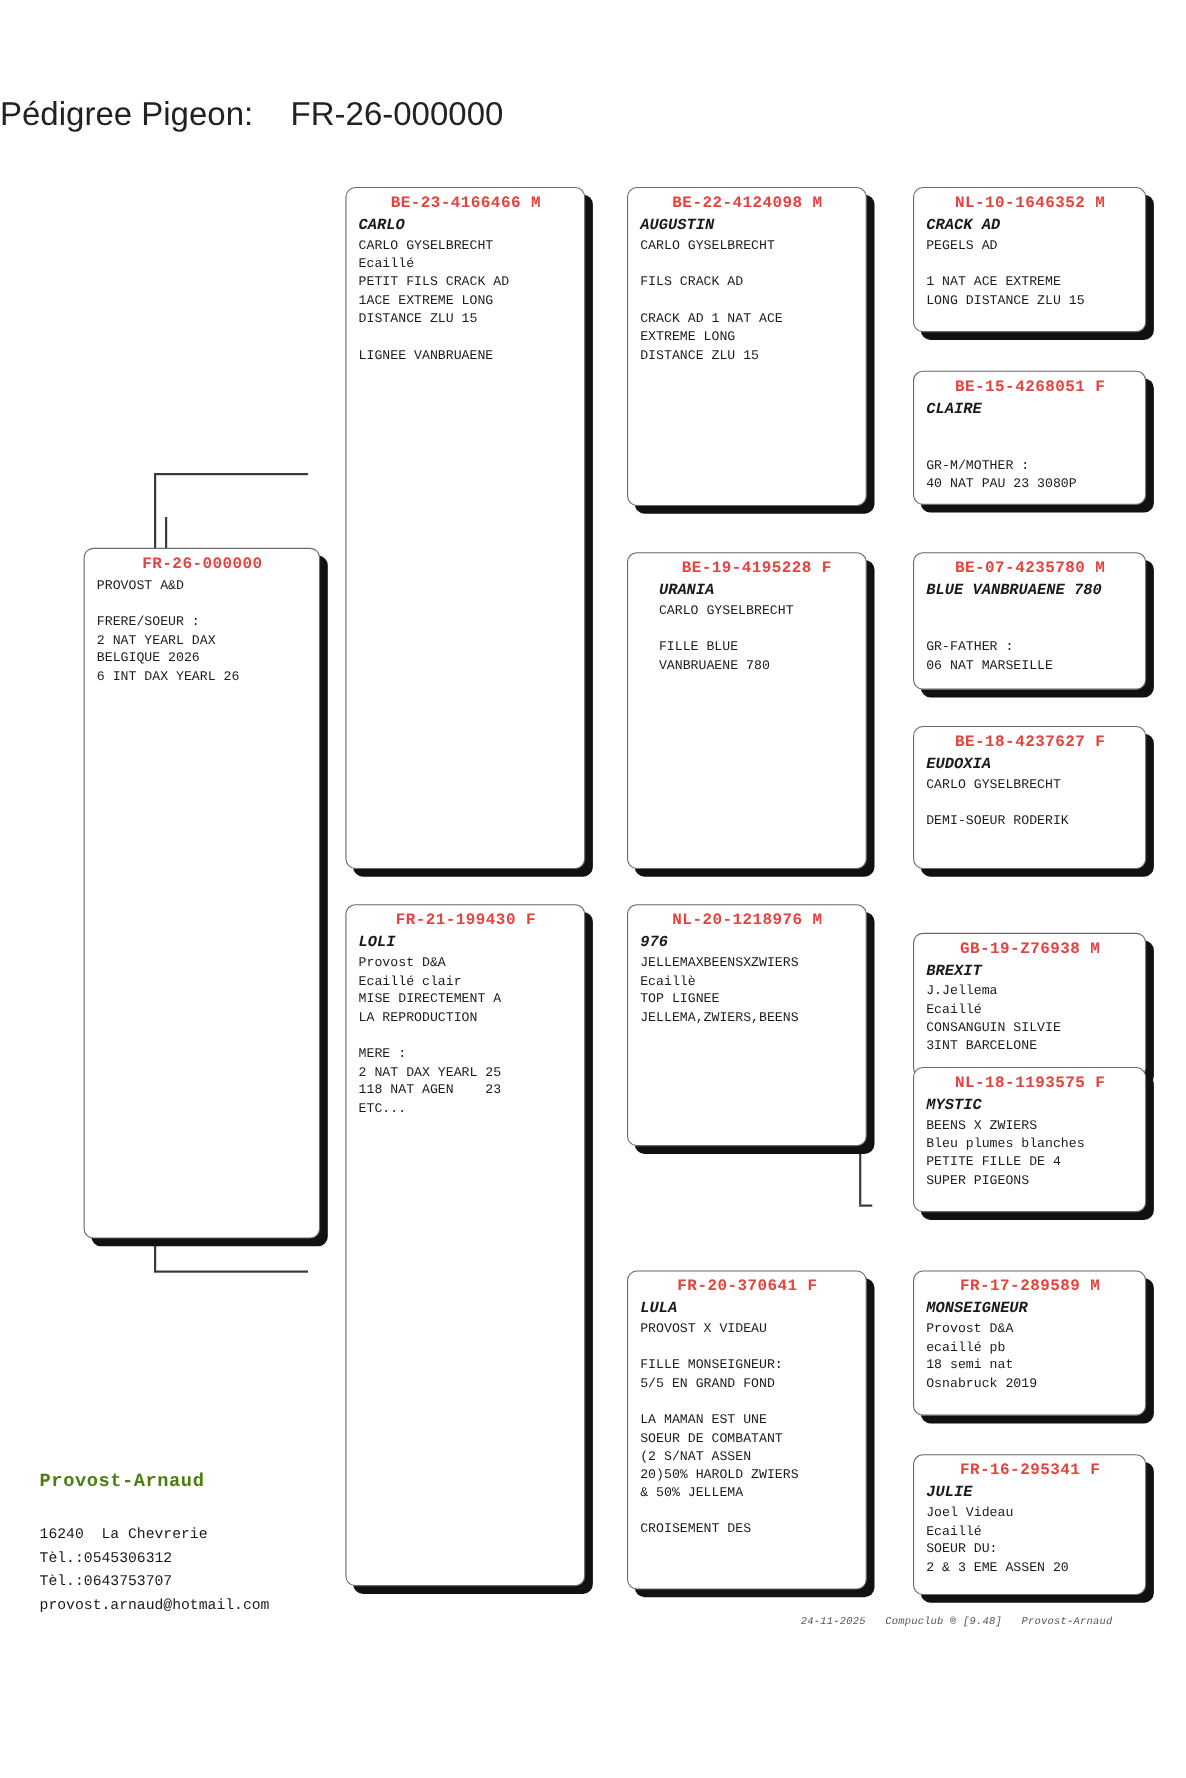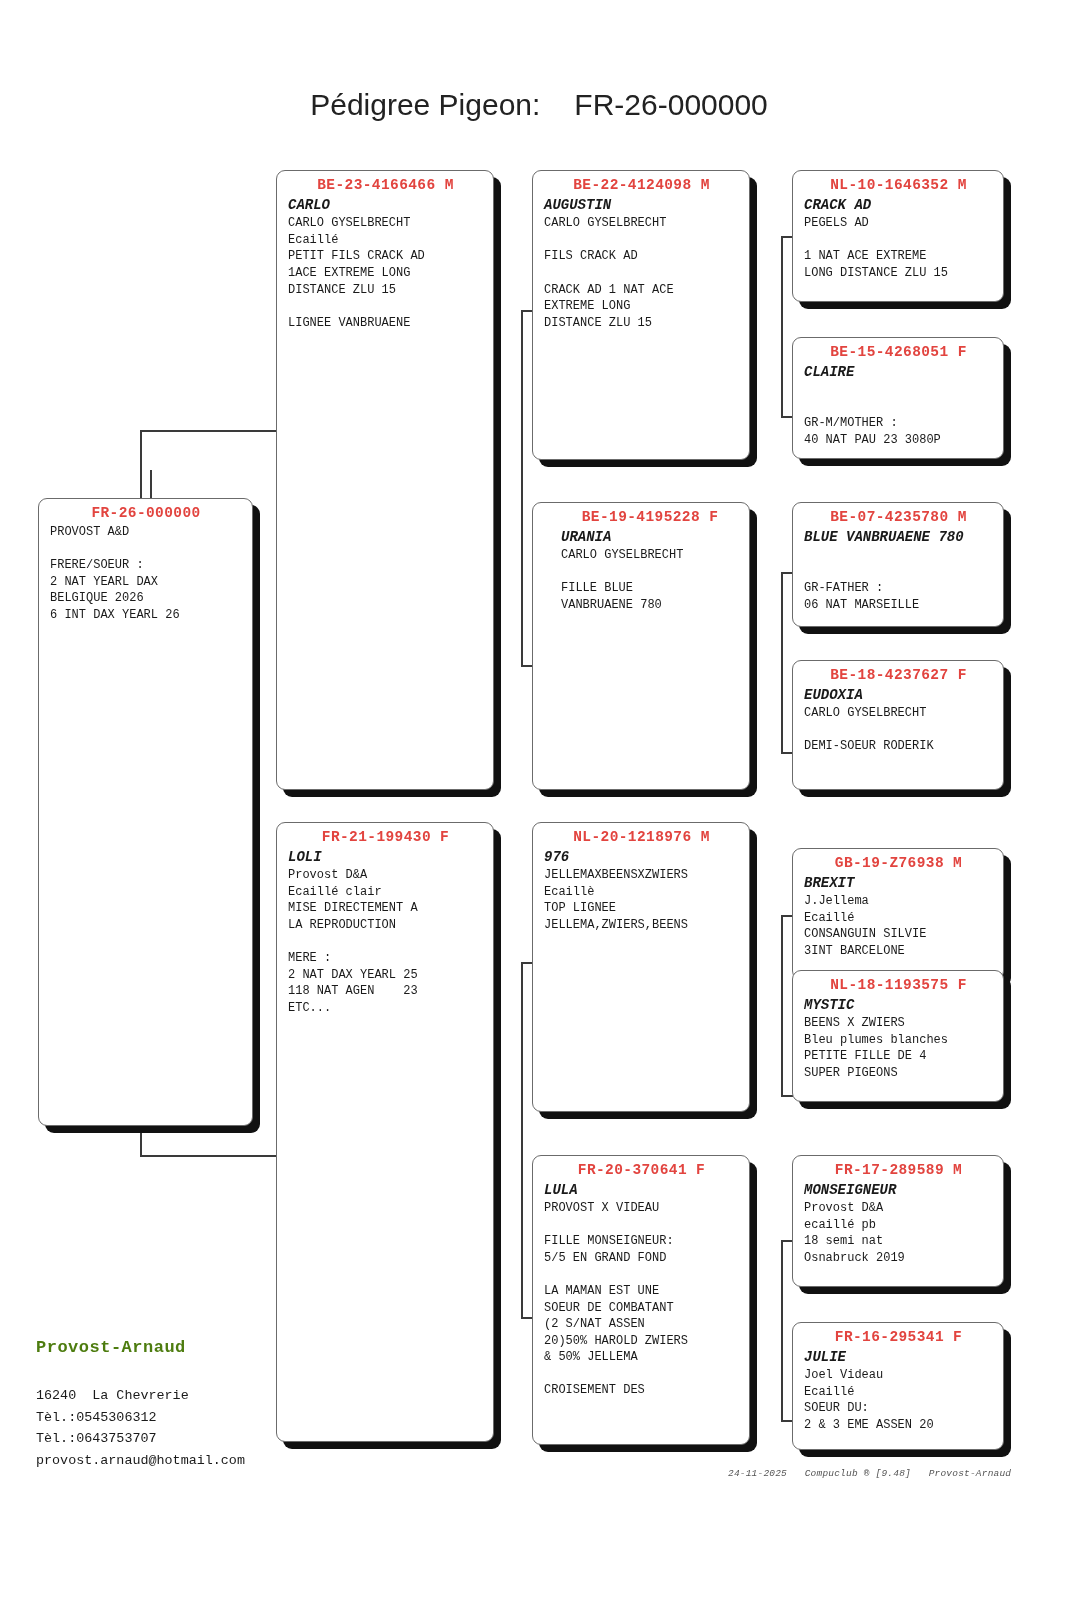--- a/index.html
+++ b/index.html
@@ -8,21 +8,20 @@
     background:#ffffff;
     font-family:"Liberation Sans", sans-serif;
     position:relative;
     overflow:hidden;
   }
   .page{position:absolute;left:0;top:0;width:1078px;height:1616px;}
 
   .title{
     position:absolute;
     left:0;top:88px;width:1078px;
-    text-align:center;
     font-family:"Liberation Sans", sans-serif;
     font-size:30px;
     color:#222;
     letter-spacing:0px;
   }
   .title .tlabel{margin-right:34px;}
 
   
   .line{position:absolute;background:#3a3a3a;}
   .line.h{height:1.5px;}
@@ -31,20 +30,21 @@
   
   .card{
     position:absolute;
     box-sizing:border-box;
     background:#ffffff;
     border:1.6px solid #6b6b6b;
     border-radius:9px;
     box-shadow:7px 7px 0 0 #111;
     padding:6px 10px 6px 11px;
     overflow:hidden;
+    margin-left:38px;
   }
   .card .ring{
     display:block;
     text-align:center;
     color:#e2443f;
     font-family:"Liberation Mono", monospace;
     font-weight:bold;
     font-size:14.5px;
     letter-spacing:0.4px;
     margin-bottom:3px;
@@ -186,21 +186,21 @@
 
   <div class="card" style="left:532px;top:502px;width:218px;height:288px;padding-left:28px;">
     <span class="ring">BE-19-4195228 F</span>
     <div class="name">URANIA</div>
     <div class="body">CARLO GYSELBRECHT
 
 FILLE BLUE
 VANBRUAENE 780</div>
   </div>
 
-  <div class="card" style="left:532px;top:822px;width:218px;height:290px;">
+  <div class="card" style="left:532px;top:822px;width:218px;height:220px;">
     <span class="ring">NL-20-1218976 M</span>
     <div class="name">976</div>
     <div class="body">JELLEMAXBEENSXZWIERS
 Ecaillè
 TOP LIGNEE
 JELLEMA,ZWIERS,BEENS</div>
   </div>
 
   <div class="card" style="left:532px;top:1155px;width:218px;height:290px;">
     <span class="ring">FR-20-370641 F</span>

